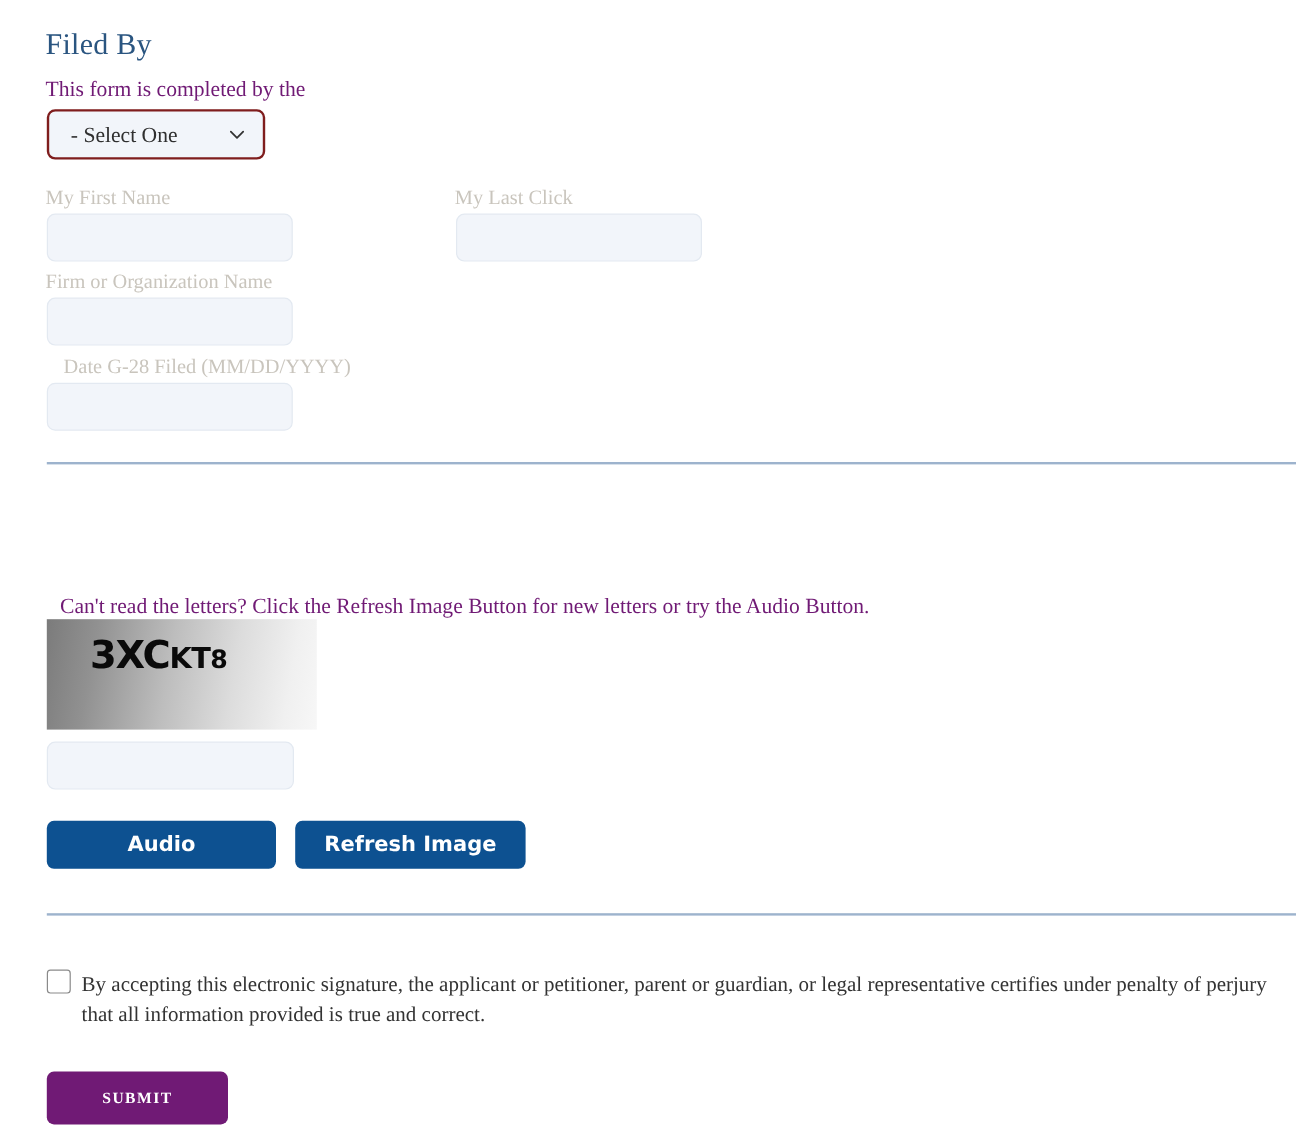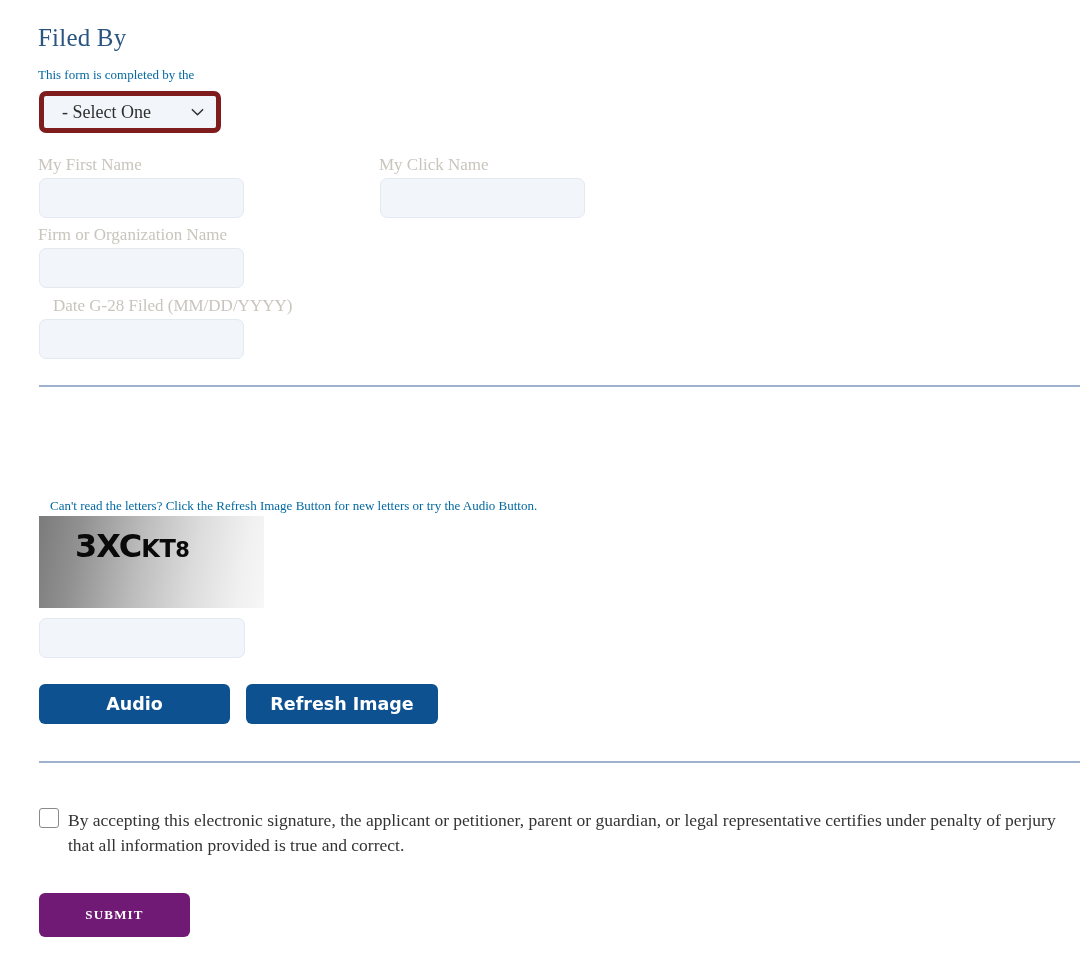--- a/index.html
+++ b/index.html
@@ -28,23 +28,23 @@
     font-family: "Liberation Serif", "DejaVu Serif", serif;
     font-weight: normal;
     font-size: 25px;
     line-height: 28px;
     margin: 0;
     letter-spacing: 0.2px;
   }
 
   .body-text {
     font-family: "Liberation Serif", "DejaVu Serif", serif;
-    font-size: 13px;
+    font-size: 18px;
     line-height: 23px;
-    color: #0369a1;
+    color: #701a75;
     margin: 0;
   }
 
   .field-label {
     font-family: "Liberation Serif", "DejaVu Serif", serif;
     font-size: 17px;
     line-height: 21px;
     color: #c9c5bd;
     margin: 0;
   }
@@ -62,21 +62,21 @@
     color: #333;
     padding: 0 10px;
   }
 
   .select-wrap {
     position: relative;
     display: inline-block;
   }
   .select-box {
     background: #f2f5fa;
-    border: 5px solid #7f1d1d;
+    border: 2px solid #7f1d1d;
     border-radius: 7px;
     width: 182px;
     height: 42px;
     box-sizing: border-box;
     display: flex;
     align-items: center;
     padding-left: 18px;
     font-family: "Liberation Serif", "DejaVu Serif", serif;
     font-size: 18px;
     color: #2f2f2f;
@@ -193,21 +193,21 @@
     <span class="chev">
       <svg width="15" height="15" viewBox="0 0 16 16">
         <path d="M2.5 5.5 L8 11 L13.5 5.5" stroke="#333" stroke-width="1.6" fill="none" stroke-linecap="round" stroke-linejoin="round"></path>
       </svg>
     </span>
   </div>
 
   <label class="field-label abs" style="left:38px; top:154px;">My First Name</label>
   <input class="text-input abs" style="left: 39px; top: 178px; width: 205px;" type="text" placeholder="">
 
-  <label class="field-label abs" style="left:379px; top:154px;">My Click Name</label>
+  <label class="field-label abs" style="left:379px; top:154px;">My Last Click</label>
   <input class="text-input abs" style="left: 380px; top: 178px; width: 205px;" type="text" placeholder="">
 
   <label class="field-label abs" style="left:38px; top:224px;">Firm or Organization Name</label>
   <input class="text-input abs" style="left: 39px; top: 248px; width: 205px;" type="text" placeholder="">
 
   <label class="field-label abs" style="left:53px; top:295px;">Date G-28 Filed (MM/DD/YYYY)</label>
   <input class="text-input abs" style="left: 39px; top: 319px; width: 205px;" type="text" placeholder="">
 
   <hr class="divider abs" style="left:39px; top:385px; width:1045px;">
 

